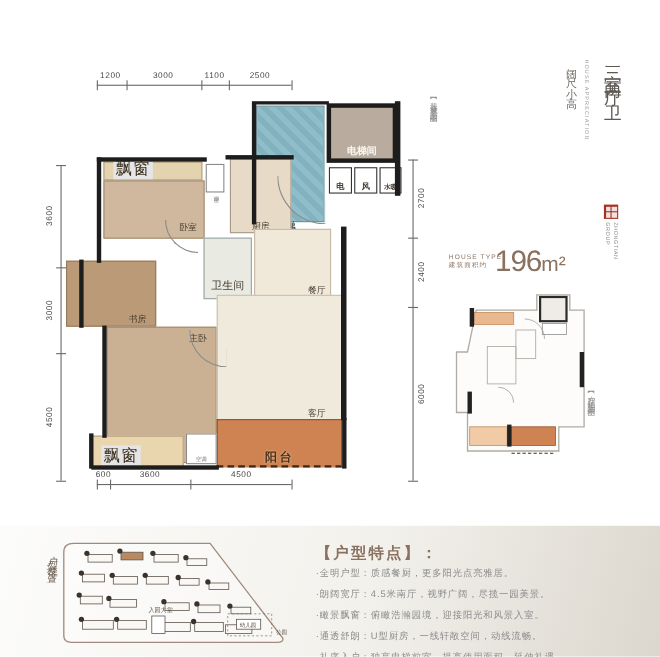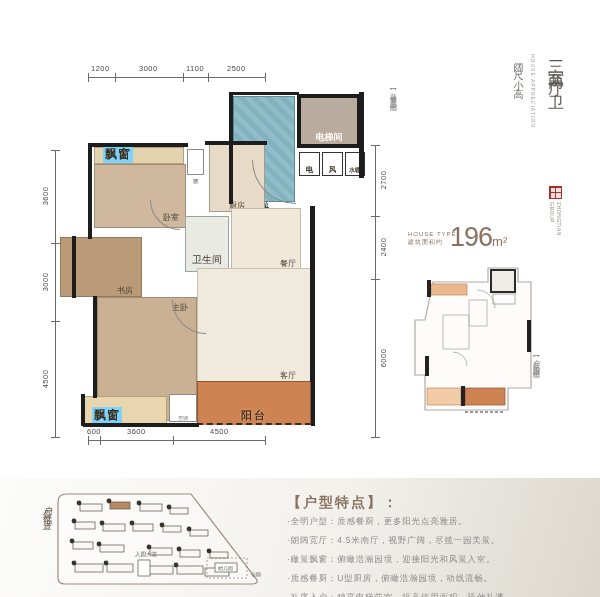--- a/index.html
+++ b/index.html
@@ -10,33 +10,33 @@
   .dimline { position:absolute; background:#6a6a6a; }
   .tick { position:absolute; background:#6a6a6a; }
   .dim { position:absolute; font-size:7.5px; color:#474747; letter-spacing:.5px; white-space:nowrap; }
   .dim.rot { transform:translate(-50%,-50%) rotate(-90deg); }
 
   
   .room { position:absolute; font-size:8px; color:#453c30; display:flex; align-items:flex-end; justify-content:center; }
   .wall { position:absolute; background:#1d1d1d; }
   .arc { position:absolute; border:none; border-left:1px solid #8a8a8a; border-bottom:1px solid #8a8a8a; border-bottom-left-radius:100%; }
   .vtext { writing-mode:vertical-rl; text-orientation:upright; }
-  .plaque { background:#7dd3fc; color:#3c3020; font-weight:bold; padding:0 2px; font-size:12px; letter-spacing:1px; }
+  .plaque { background:#e5e5e5; color:#3c3020; font-weight:normal; padding:0 2px; font-size:15px; letter-spacing:1px; }
   .note-v { position:absolute; writing-mode:vertical-rl; font-size:7px; color:#8f8f8f; letter-spacing:2px; }
 
   
   .title-v { position:absolute; writing-mode:vertical-rl; text-orientation:upright; font-size:16px; letter-spacing:7px; color:#5d5852; }
   .sub-v   { position:absolute; writing-mode:vertical-rl; text-orientation:upright; font-size:10px; letter-spacing:9px; color:#6e6963; }
   .sub-en  { position:absolute; writing-mode:vertical-rl; font-size:5px; letter-spacing:1px; color:#9c9c9c; }
   .brand-en{ position:absolute; writing-mode:vertical-rl; font-size:5px; letter-spacing:.5px; color:#8f8b86; height:48px; line-height:7px; }
   .seal { position:absolute; width:13px; height:13px; background:#a33226; display:grid; grid-template-columns:1fr 1fr; grid-template-rows:1fr 1fr; gap:1px; padding:1.5px; }
   .seal i { background:rgba(255,255,255,.85); }
   .ht-small { font-size:6px; color:#8a7260; letter-spacing:1px; line-height:8px; }
   .area-num { font-size:27px; color:#8a7260; font-weight:500; letter-spacing:-1px; }
-  .area-unit { font-size:13px; color:#8a7260; }
+  .area-unit { font-size:19px; color:#8a7260; }
 
   
   .bottom-band { position:absolute; left:0; top:478px; width:600px; height:119px;
     background:linear-gradient(105deg,#fcfcfb 0%,#f3f1ec 55%,#dbd7ce 100%); }
   .site-v { position:absolute; writing-mode:vertical-rl; text-orientation:upright; font-family:"Liberation Serif", serif; font-style:italic; font-size:9px; letter-spacing:4px; color:#6b5c52; }
   .feat-title { position:absolute; font-size:14px; font-weight:bold; color:#8a7260; letter-spacing:2px; }
   .feat-list { position:absolute; list-style:none; }
   .feat-list li { font-size:8.5px; color:#8c8c8c; letter-spacing:.8px; line-height:19px; white-space:nowrap; }
 </style>
 </head>
@@ -95,21 +95,21 @@
     </div>
     <div class="room" style="left:322px;top:152px;width:21px;height:24px;background:#fff;border:1px solid #333;font-size:7.5px;font-weight:bold;">
       <span>风</span>
     </div>
     <div class="room" style="left:345px;top:152px;width:20px;height:24px;background:#fff;border:1px solid #333;font-size:6px;font-weight:bold;">
       <span>水暖</span>
     </div>
     <div class="room" style="left:94px;top:147px;width:90px;height:17px;background:#e3d3ae;border:1px solid #b5a07e;justify-content:flex-start;padding-left:8px;">
       <span class="plaque">飘窗</span>
     </div>
-    <div class="room" style="left:94px;top:164px;width:92px;height:64px;background:#cfb89d;border:1px solid #a08c74;align-items:flex-end;justify-content:flex-end;padding:0 6px 4px 0;">
+    <div class="room" style="left:94px;top:164px;width:92px;height:53px;background:#cfb89d;border:1px solid #a08c74;align-items:flex-end;justify-content:flex-end;padding:0 6px 4px 0;">
       <span>卧室</span>
     </div>
     <div class="room" style="left:187px;top:149px;width:17px;height:26px;background:#fff;border:1px solid #8a8a8a;">
       <span class="vtext" style="font-size:5px;color:#777;">空调</span>
     </div>
     <div class="room" style="left:209px;top:144px;width:56px;height:68px;background:#e7dac6;border:1px solid #a89a88;">
       <span>厨房</span>
     </div>
     <div class="room" style="left:185px;top:216px;width:44px;height:56px;background:#e9eae2;border:1px solid #99a4a4;align-items:flex-end;padding-bottom:4px;font-size:10px;">
       <span>卫生间</span>
@@ -252,18 +252,18 @@
         <text x="163" y="80" font-size="5" fill="#5a4f46">幼儿园</text>
         <text x="196" y="86" font-size="5" fill="#5a4f46">公园</text>
       </svg>
     </div>
 
     <div class="feat-title" style="left:287px;top:16px;">【户型特点】：</div>
     <ul class="feat-list" style="left:287px;top:34px;">
       <li>·全明户型：质感餐厨，更多阳光点亮雅居。</li>
       <li>·朗阔宽厅：4.5米南厅，视野广阔，尽揽一园美景。</li>
       <li>·瞰景飘窗：俯瞰浩瀚园境，迎接阳光和风景入室。</li>
-      <li>·质感餐厨：U型厨房，俯瞰浩瀚园境，动线流畅。</li>
+      <li>·通透舒朗：U型厨房，一线轩敞空间，动线流畅。</li>
       <li>·礼序入户：独享电梯前室，提高使用面积，延伸礼遇。</li>
     </ul>
   </div>
 
 </div>
 
 </body></html>

